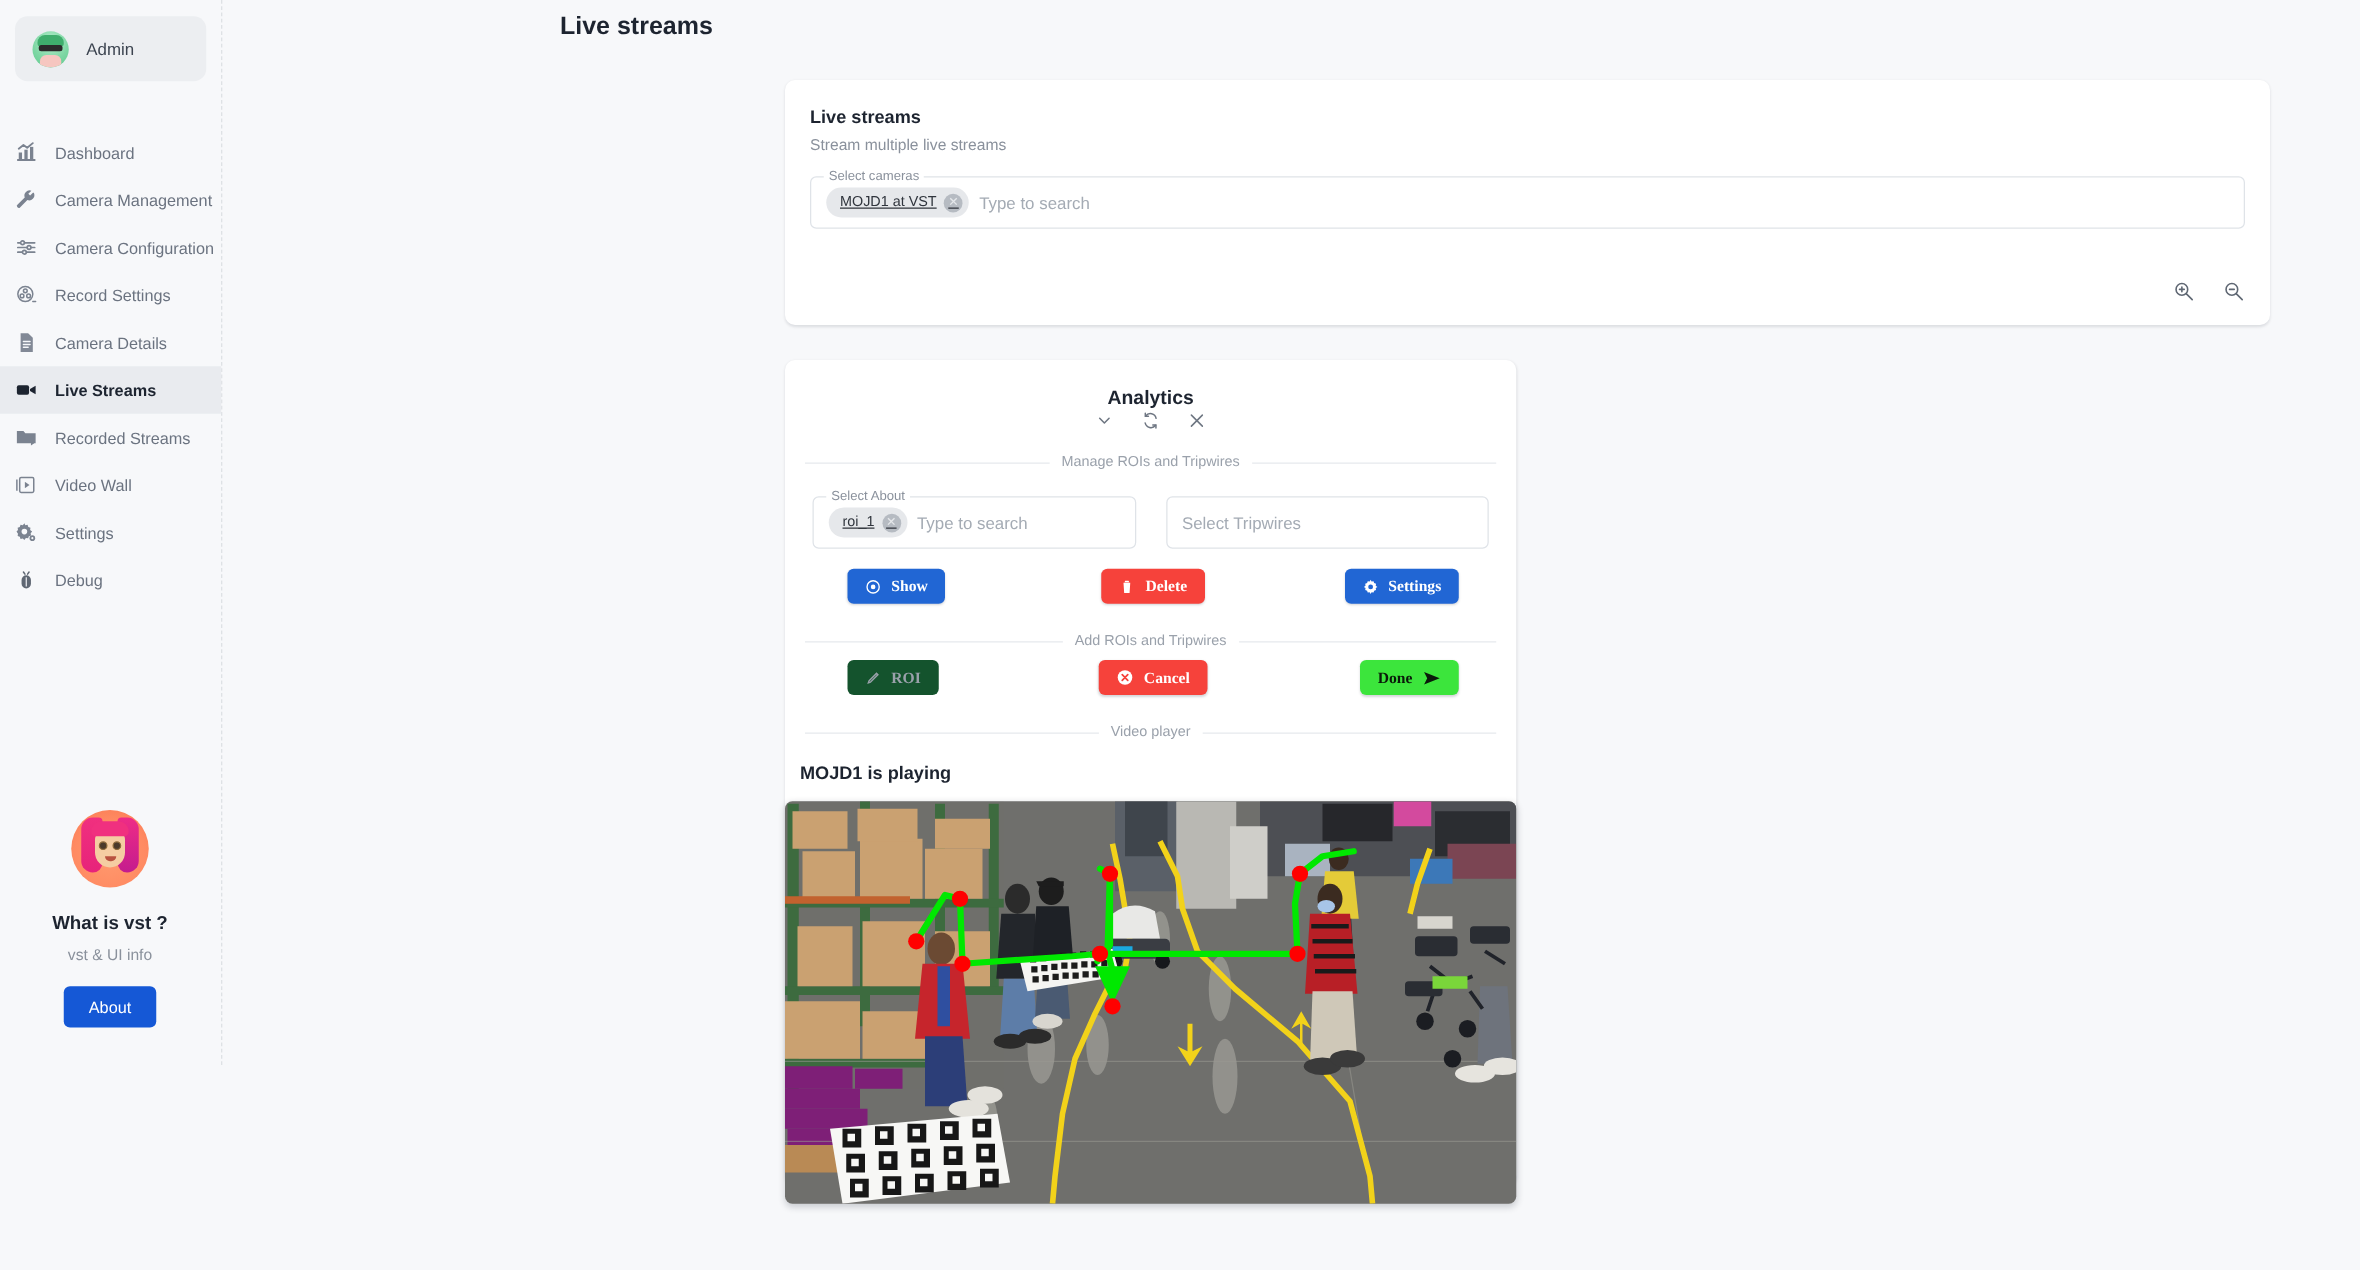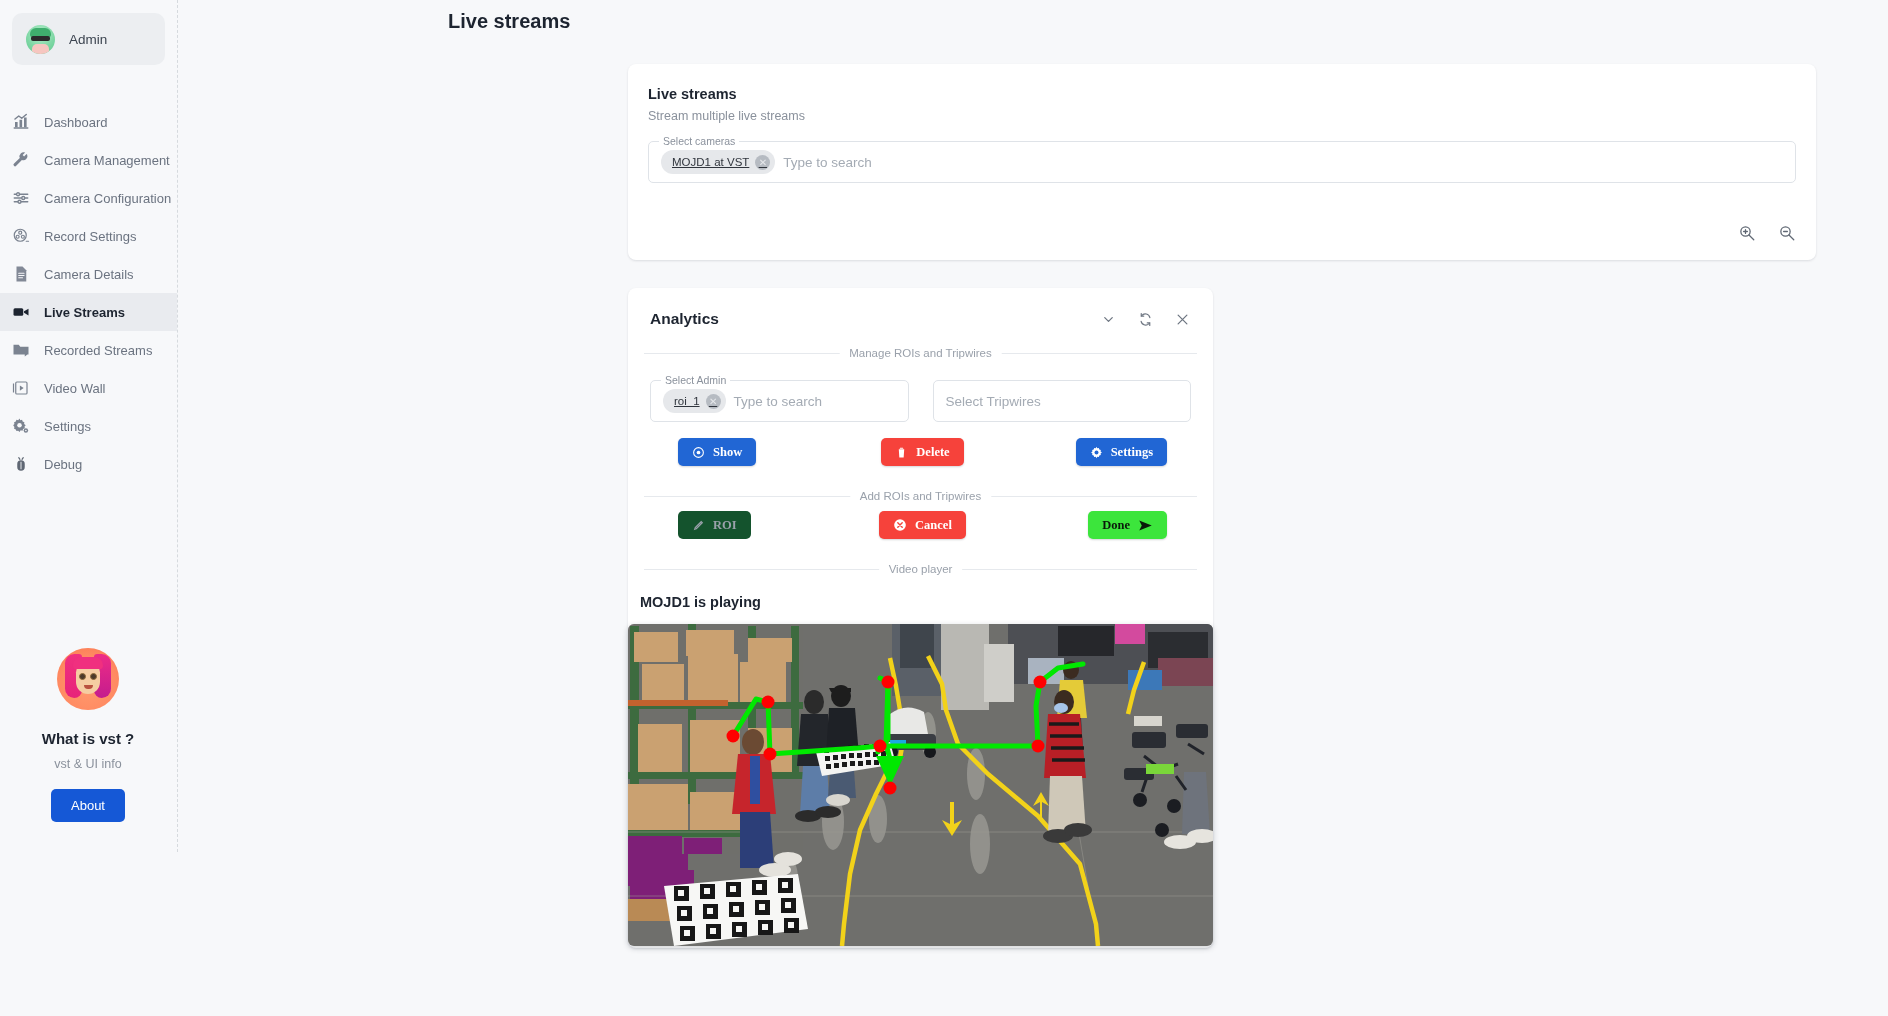--- a/index.html
+++ b/index.html
@@ -127,20 +127,21 @@
   .zoom-row .zbtn { cursor: pointer; width: 18px; height: 18px; }
 
   
   .card-analytics {
     position: absolute; left: 450px; top: 288px; width: 585px; height: 660px;
     padding: 0;
   }
   .an-head {
     display: flex; align-items: center; justify-content: space-between;
     padding: 22px 22px 0 22px;
+    flex-direction: column;
   }
   .an-title { font-size: 15.5px; font-weight: bold; color: #1d2430; }
   .an-actions { display: flex; align-items: center; gap: 20px; }
   .an-actions .hbtn { cursor: pointer; width: 17px; height: 17px; display:flex; align-items:center; justify-content:center; }
 
   .divider {
     position: relative; margin: 0 16px; height: 1px; background: #e6e9ed;
   }
   .divider span {
     position: absolute; left: 50%; transform: translate(-50%, -50%);
@@ -386,21 +387,21 @@
           </span>
         </div>
       </div>
 
       <div class="divider" style="margin-top:25px;">
         <span>Manage ROIs and Tripwires</span>
       </div>
 
       <div class="roi-row">
         <div class="fieldset">
-          <span class="legend">Select Admin</span>
+          <span class="legend">Select About</span>
           <span class="chip">
             <span>roi_1</span>
             <span class="x">✕</span>
           </span>
           <span class="ph">Type to search</span>
         </div>
         <div class="fieldset">
           <span class="ph">Select Tripwires</span>
         </div>
       </div>

